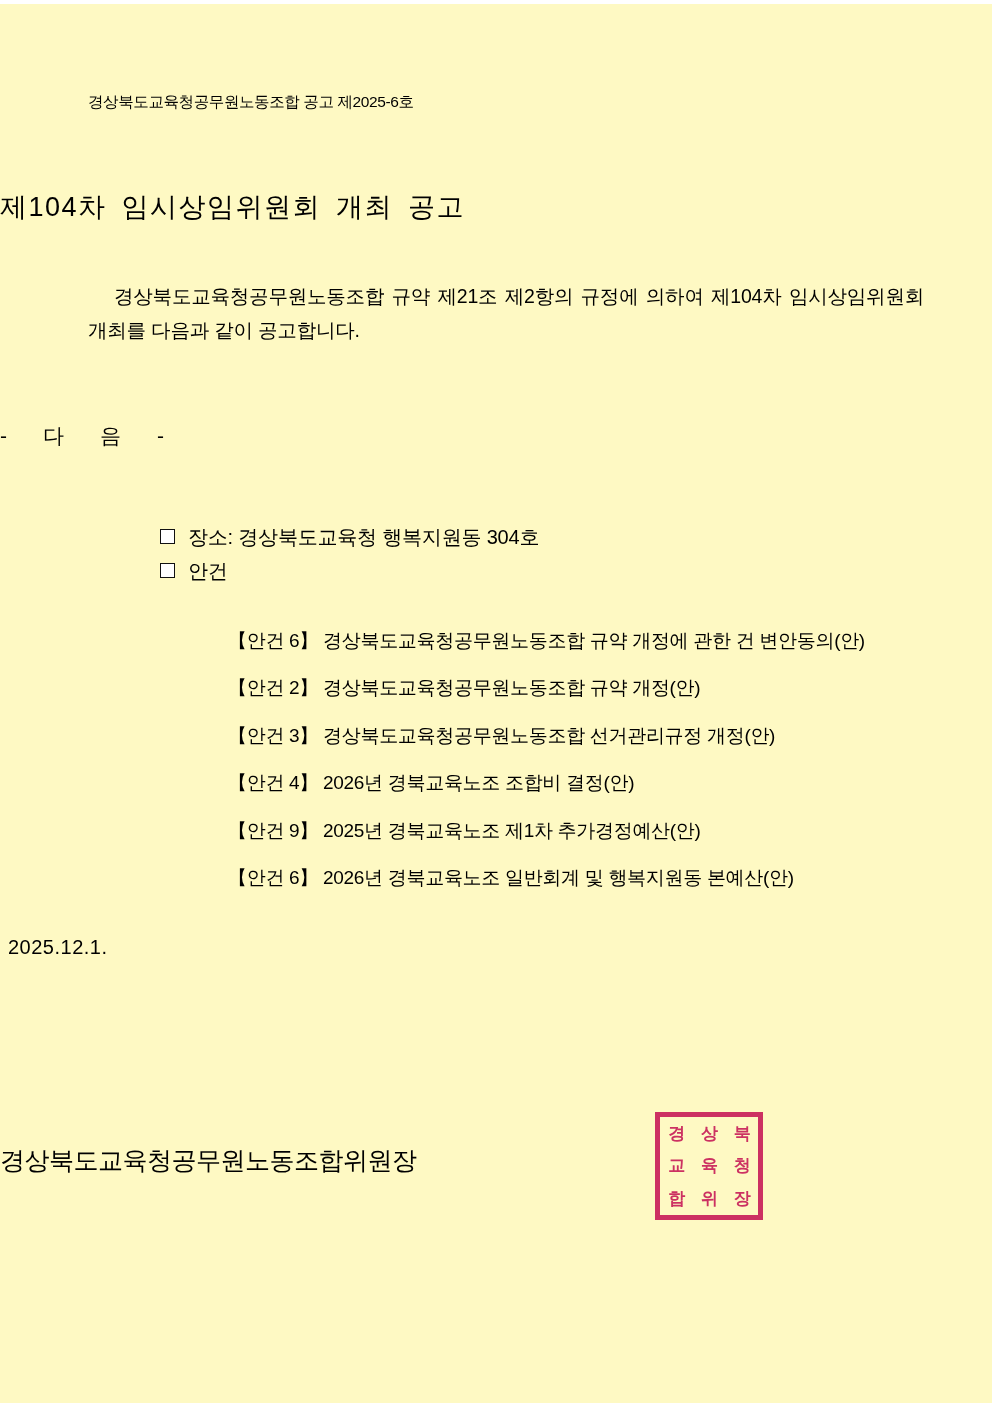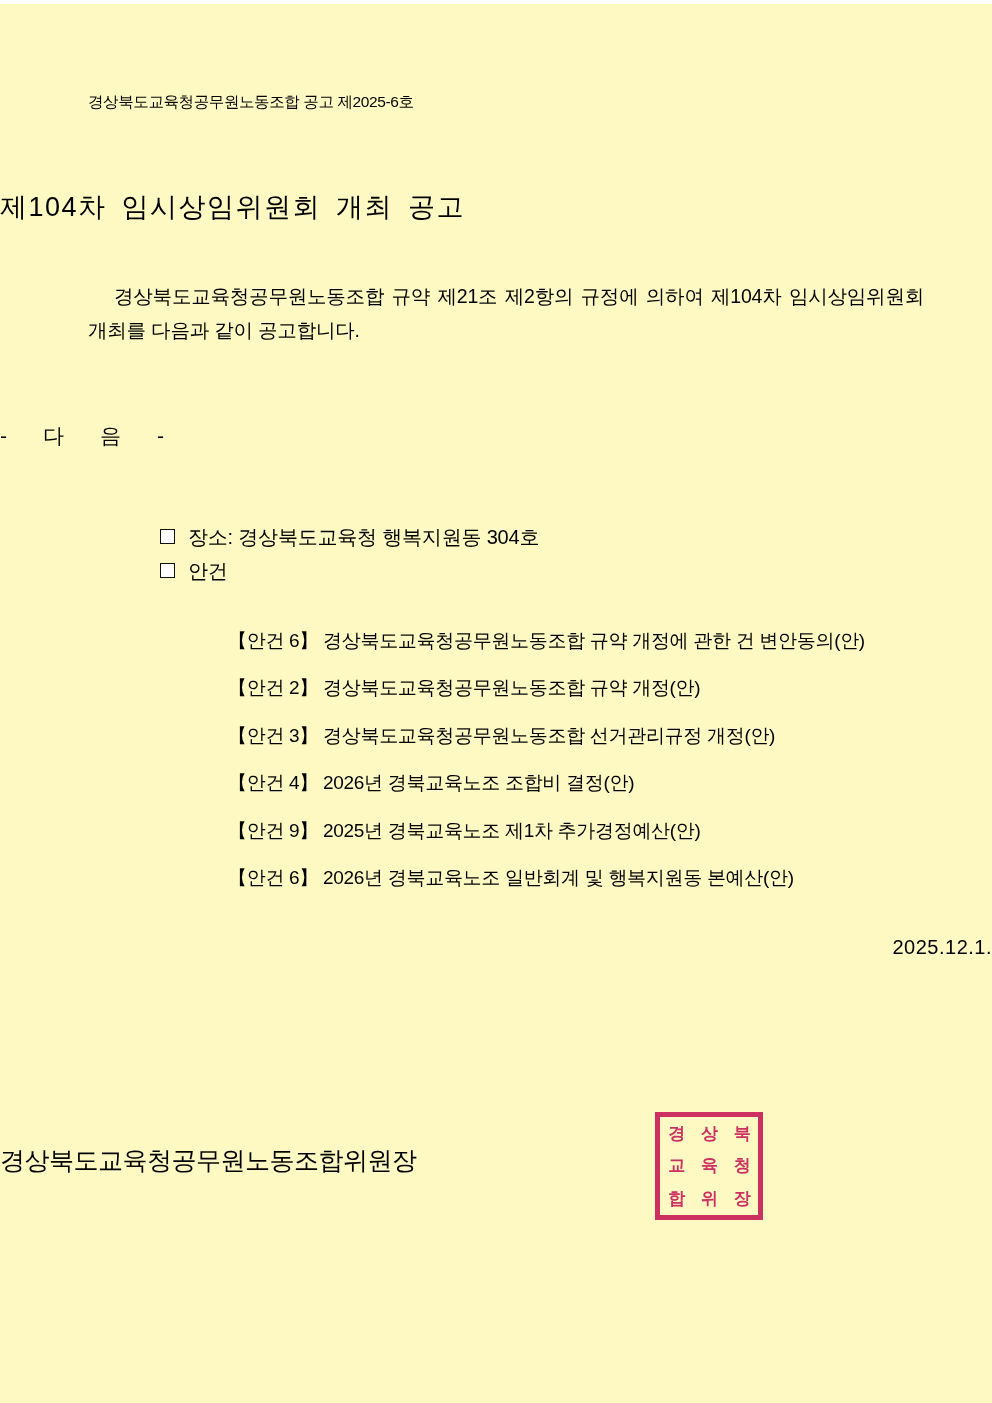--- a/index.html
+++ b/index.html
@@ -105,23 +105,24 @@
     min-width: 86px;
   }
   .agenda-text {
     display: inline-block;
   }
   .date-line {
     position: absolute;
     left: 0;
     right: 0;
     top: 932px;
-    text-align: right;
+    text-align: left;
     font-size: 20px;
     letter-spacing: 0.5px;
+    padding-left: 8px;
   }
   .signature {
     position: absolute;
     left: 0;
     right: 0;
     top: 1140px;
     text-align: left;
     font-size: 25px;
     letter-spacing: -0.5px;
   }

